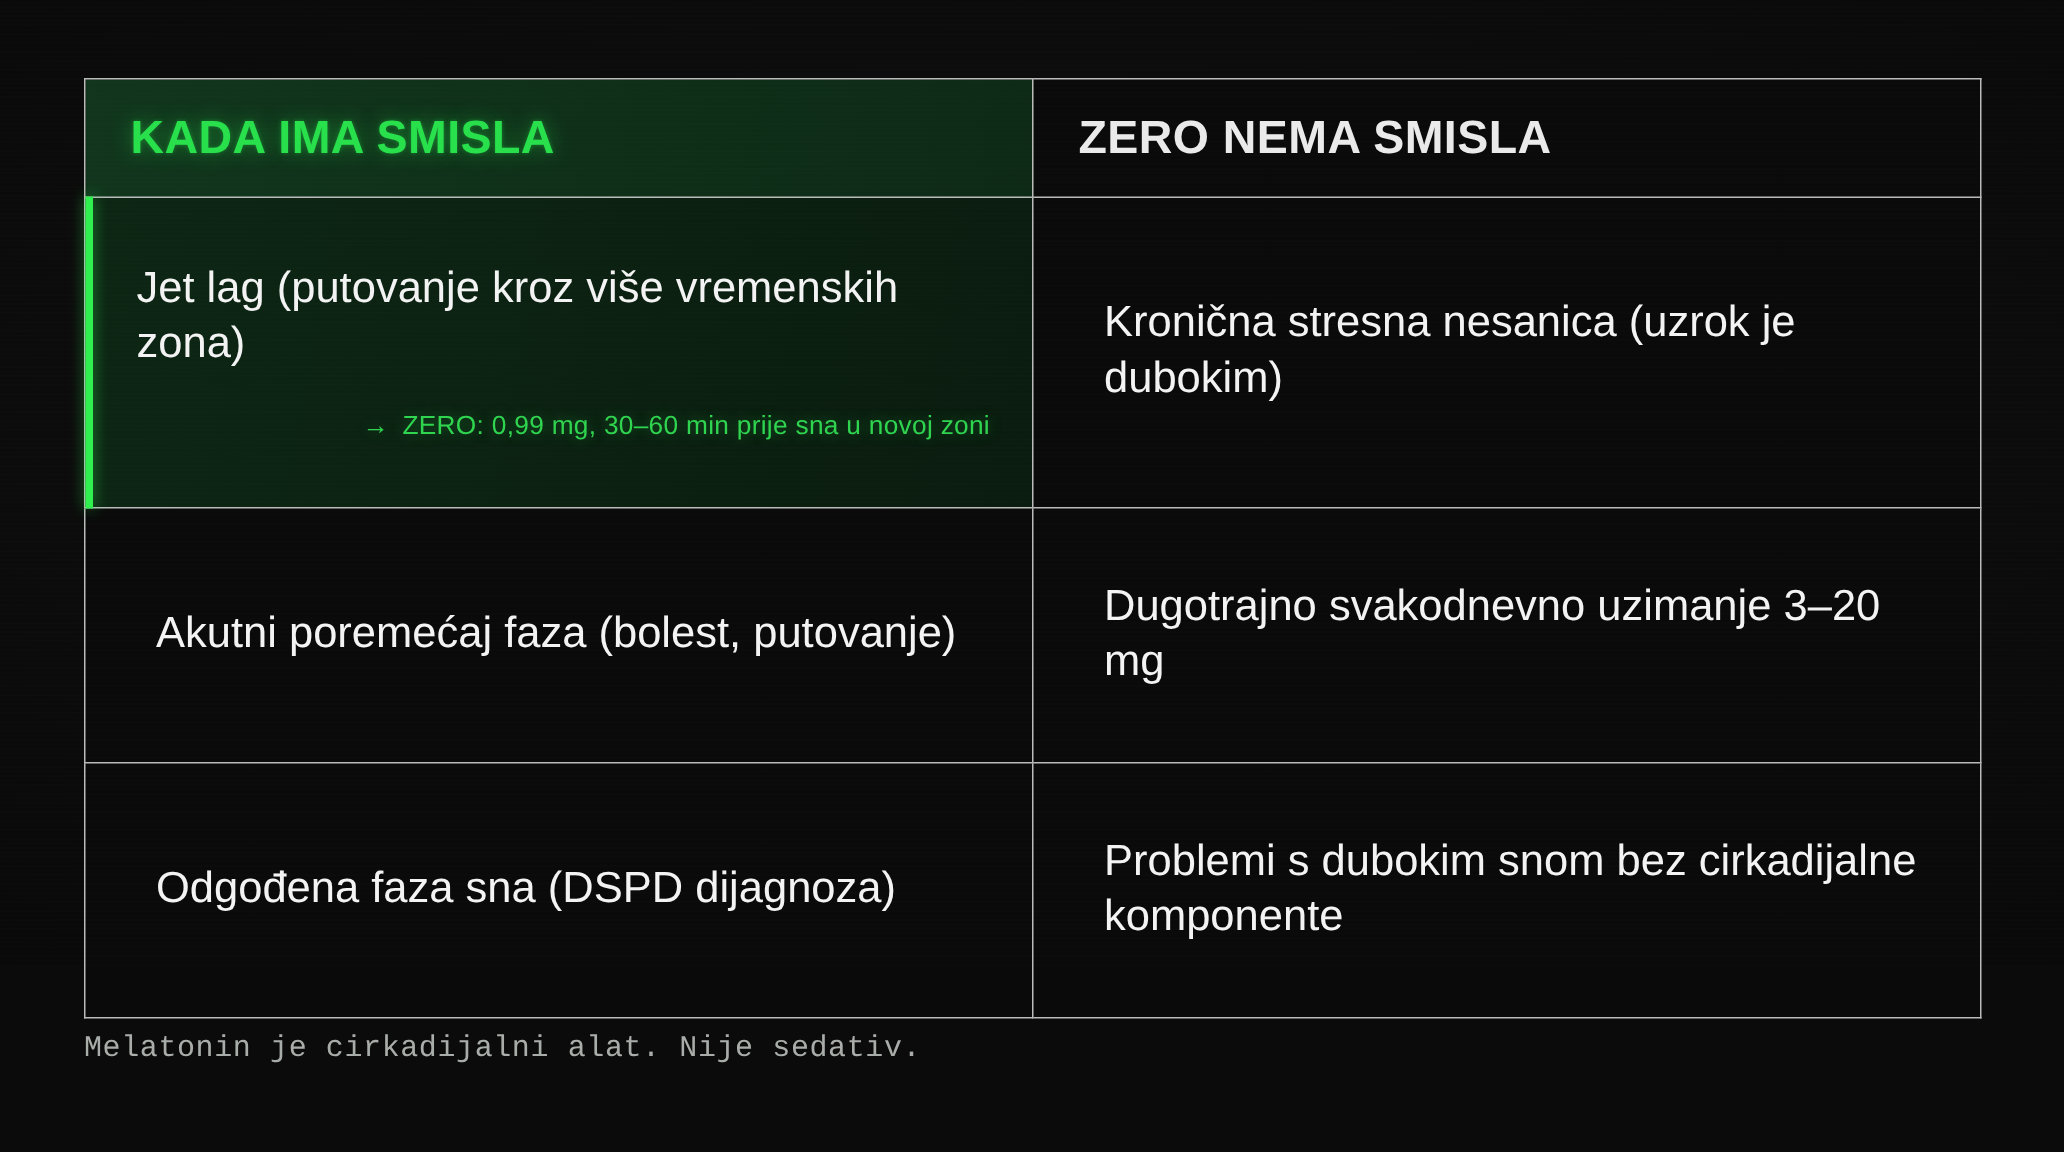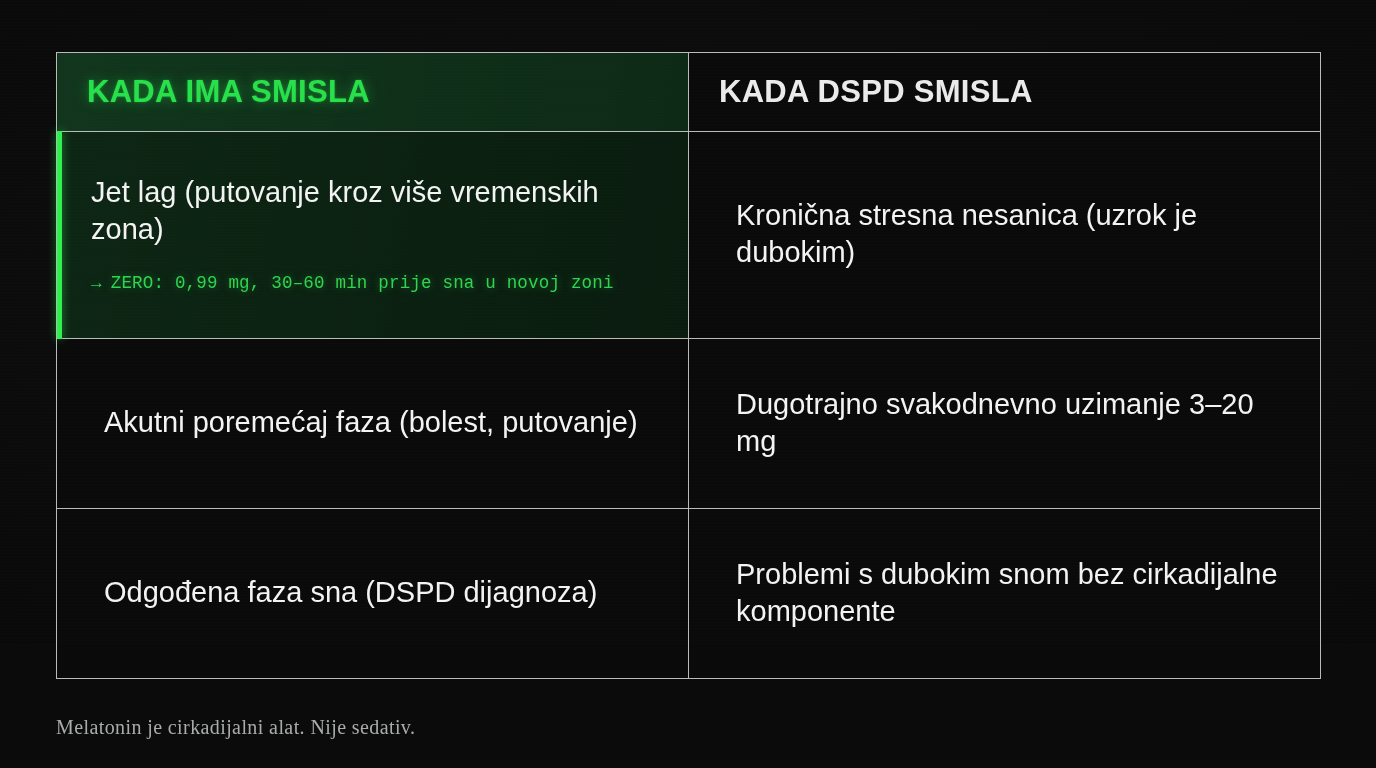--- a/index.html
+++ b/index.html
@@ -102,42 +102,43 @@
     width: 5px;
     background: #2ff04f;
     box-shadow: 0 0 10px rgba(47,240,79,.55);
   }
 
   .cell-title { display: block; }
 
   .cell-note {
     display: block;
     margin-top: 25px;
-    font-family: Liberation Mono, monospace;
+    font-family: Liberation Sans, sans-serif;
     font-size: 17.5px;
     line-height: 1.2;
     letter-spacing: 0.2px;
     color: #2fd44f;
     text-shadow: 0 0 9px rgba(47,212,79,.40);
     white-space: nowrap;
+    text-align: right;
   }
   .cell-note .arrow { margin-right: 9px; }
 
   
   tr.r1 td { height: 168px; }
   tr.r2 td { height: 90px; }
   tr.r3 td { height: 131px; }
   tr.r4 td { height: 131px; }
 
   
   .footnote {
     position: absolute;
     left: 56px;
-    top: 716px;
-    font-family: Liberation Serif, serif;
+    top: 688px;
+    font-family: Liberation Mono, monospace;
     font-size: 20px;
     letter-spacing: 0.4px;
     color: #a9adaa;
     white-space: nowrap;
     text-align: center;
   }
 </style>
 </head>
 <body>
 
@@ -146,21 +147,21 @@
   <div class="table-wrap">
     <table class="compare">
       <colgroup>
         <col class="c-left">
         <col class="c-right">
       </colgroup>
 
       <thead>
         <tr>
           <th class="head-yes">KADA IMA SMISLA</th>
-          <th class="head-no">KADA DSPD SMISLA</th>
+          <th class="head-no">ZERO NEMA SMISLA</th>
         </tr>
       </thead>
 
       <tbody>
 
         <tr class="r1 row-highlight">
           <td class="cell-yes">
             <span class="accent-bar"></span>
             <span class="cell-title">Jet lag (putovanje kroz više vremenskih zona)</span>
             <span class="cell-note">

